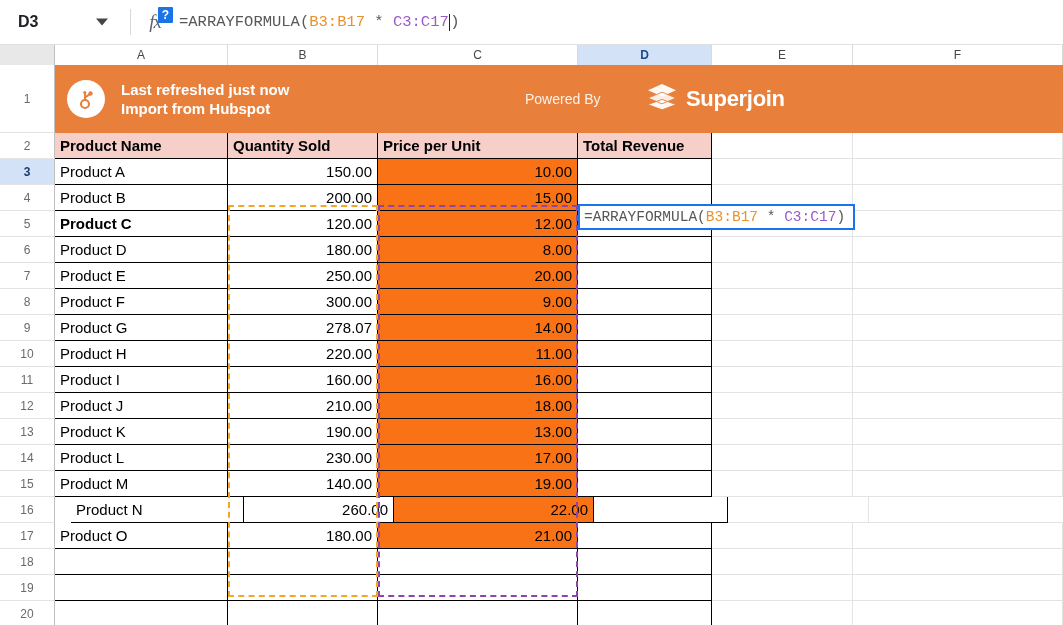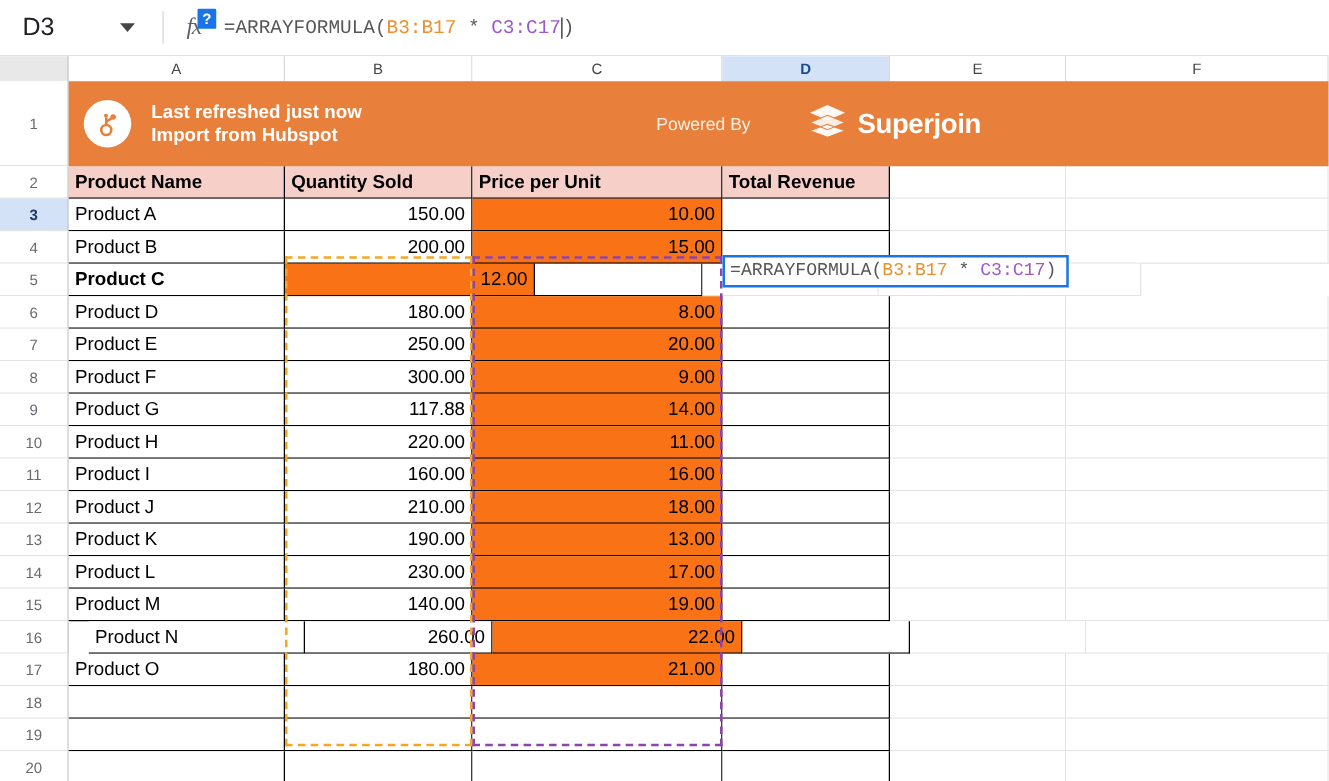--- a/index.html
+++ b/index.html
@@ -18,22 +18,23 @@
     border-bottom: 1px solid #e0e0e0;
     position: relative;
   }
   #name-box {
     width: 130px; height: 45px;
     display: flex; align-items: center;
     padding-left: 18px;
     position: relative;
   }
   #name-box-value {
-    font-size: 20px; color: #202124;
-    font-family: "Liberation Sans", sans-serif;
+    font-size: 16px; color: #202124;
+    font-family: "Liberation Sans", sans-serif;
+    font-weight: bold;
   }
   #name-box-caret {
     position: absolute; right: 22px; top: 50%;
     transform: translateY(-50%);
     width: 0; height: 0;
     border-left: 6px solid transparent;
     border-right: 6px solid transparent;
     border-top: 7px solid #444746;
   }
   #namebox-divider {
@@ -298,20 +299,21 @@
           <div class="cell w-a" style="height:26px;">Product B</div>
           <div class="cell num w-b" style="height:26px;">200.00</div>
           <div class="cell num lav w-c" style="height:26px;">15.00</div>
           <div class="cell w-d" style="height:26px;"></div>
           <div class="cell plain w-e" style="height:26px;"></div>
           <div class="cell plain w-f" style="height:26px;"></div>
         </div>
         <div class="grid-row">
           <div class="row-head" style="height:26px;">5</div>
           <div class="cell w-a" style="height:26px;font-weight:bold;">Product C</div>
+          <div class="cell num w-b" style="height:26px;">120.00</div>
           <div class="cell num lav w-c" style="height:26px;">12.00</div>
           <div class="cell w-d" style="height:26px;"></div>
           <div class="cell plain w-e" style="height:26px;"></div>
           <div class="cell plain w-f" style="height:26px;"></div>
         </div>
         <div class="grid-row">
           <div class="row-head" style="height:26px;">6</div>
           <div class="cell w-a" style="height:26px;">Product D</div>
           <div class="cell num w-b" style="height:26px;">180.00</div>
           <div class="cell num lav w-c" style="height:26px;">8.00</div>
@@ -333,21 +335,21 @@
           <div class="cell w-a" style="height:26px;">Product F</div>
           <div class="cell num w-b" style="height:26px;">300.00</div>
           <div class="cell num lav w-c" style="height:26px;">9.00</div>
           <div class="cell w-d" style="height:26px;"></div>
           <div class="cell plain w-e" style="height:26px;"></div>
           <div class="cell plain w-f" style="height:26px;"></div>
         </div>
         <div class="grid-row">
           <div class="row-head" style="height:26px;">9</div>
           <div class="cell w-a" style="height:26px;">Product G</div>
-          <div class="cell num w-b" style="height:26px;">117.88</div>
+          <div class="cell num w-b" style="height:26px;">278.07</div>
           <div class="cell num lav w-c" style="height:26px;">14.00</div>
           <div class="cell w-d" style="height:26px;"></div>
           <div class="cell plain w-e" style="height:26px;"></div>
           <div class="cell plain w-f" style="height:26px;"></div>
         </div>
         <div class="grid-row">
           <div class="row-head" style="height:26px;text-align:right;">10</div>
           <div class="cell w-a" style="height:26px;">Product H</div>
           <div class="cell num w-b" style="height:26px;">220.00</div>
           <div class="cell num lav w-c" style="height:26px;">11.00</div>

